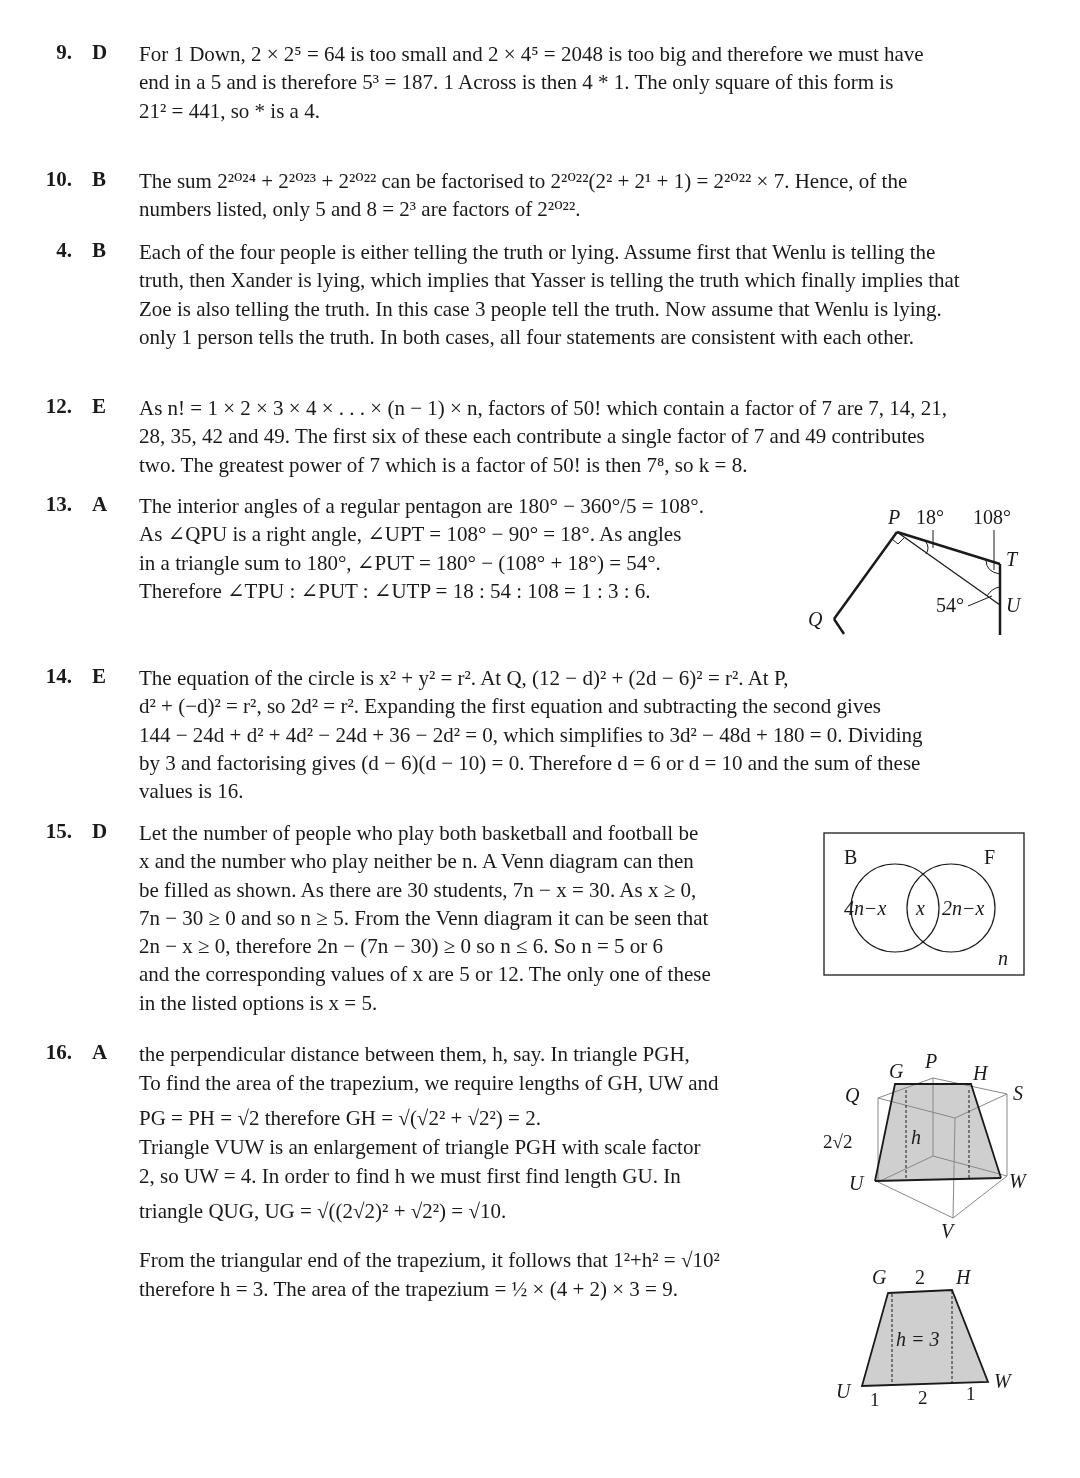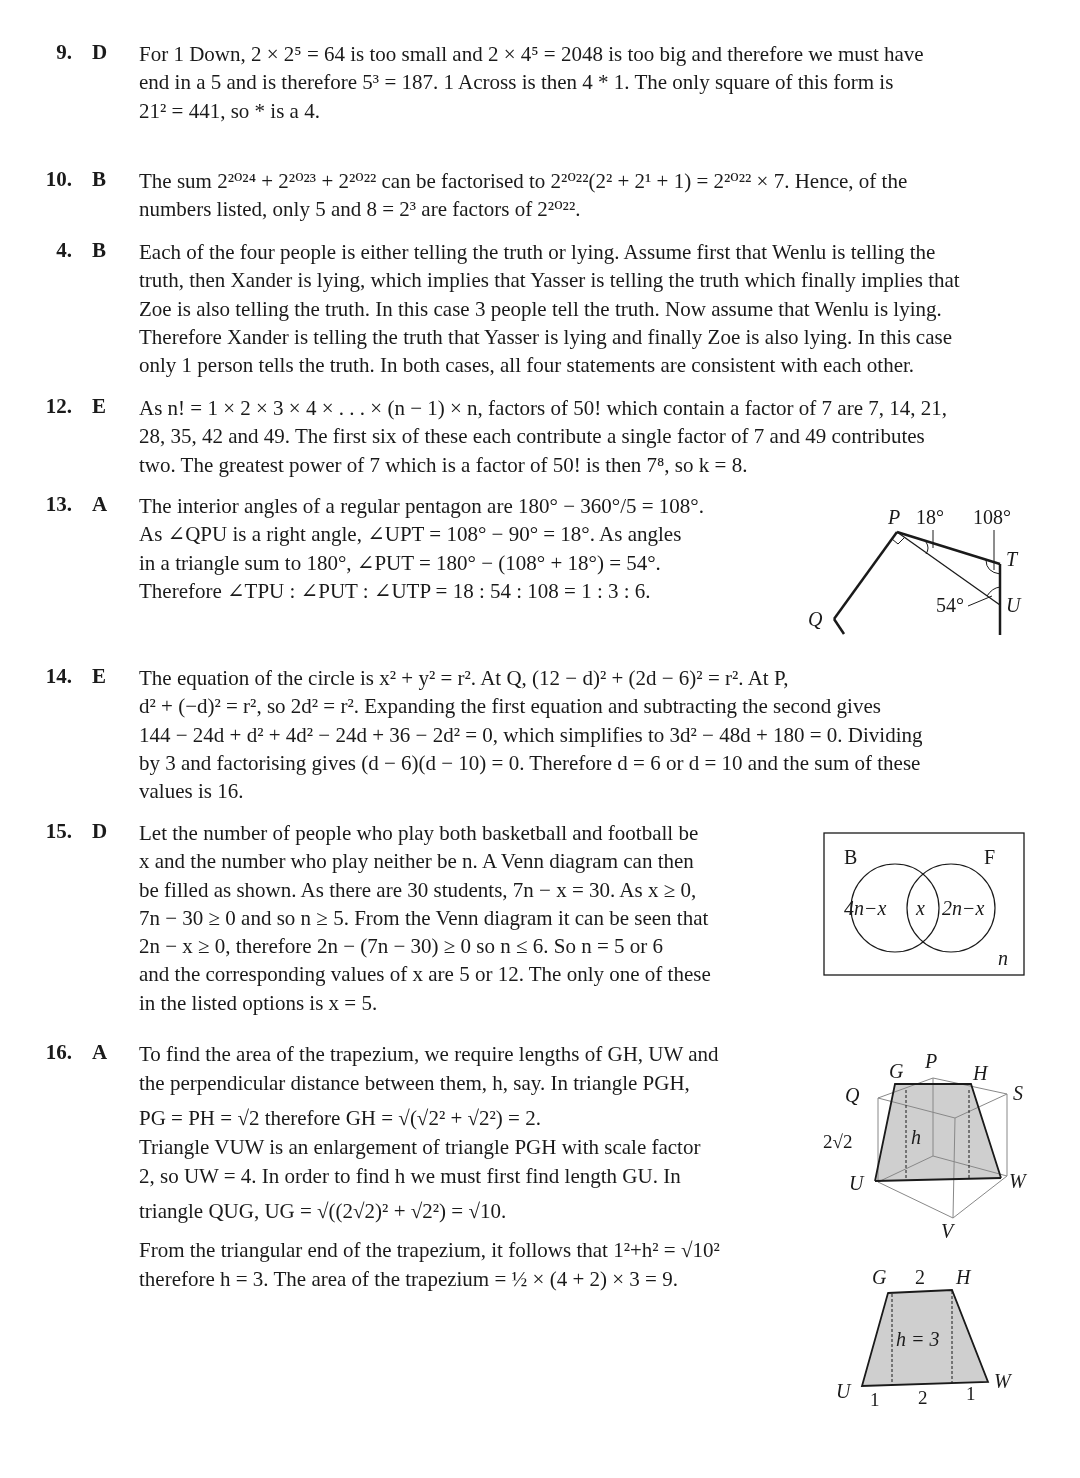--- a/index.html
+++ b/index.html
@@ -34,21 +34,20 @@
   </div>
 </div>
 
 <div class="sol" style="top:238px;">
   <span class="num">4.</span>
   <span class="ans">B</span>
   <div class="body" style="width:890px;">
     <span class="line">Each of the four people is either telling the truth or lying. Assume first that Wenlu is telling the</span>
     <span class="line">truth, then Xander is lying, which implies that Yasser is telling the truth which finally implies that</span>
     <span class="line">Zoe is also telling the truth. In this case 3 people tell the truth. Now assume that Wenlu is lying.</span>
-    <span class="line">Therefore Xander is telling the truth that Yasser is lying and finally Zoe is also lying. In this case</span>
     <span class="line">only 1 person tells the truth. In both cases, all four statements are consistent with each other.</span>
   </div>
 </div>
 
 <div class="sol" style="top:394px;">
   <span class="num">12.</span>
   <span class="ans">E</span>
   <div class="body" style="width:890px;">
     <span class="line">As n! = 1 × 2 × 3 × 4 × . . . × (n − 1) × n, factors of 50! which contain a factor of 7 are 7, 14, 21,</span>
     <span class="line">28, 35, 42 and 49. The first six of these each contribute a single factor of 7 and 49 contributes</span>
@@ -122,27 +121,27 @@
     <text x="94" y="84" font-size="20" font-style="italic">x</text>
     <text x="120" y="84" font-size="20" font-style="italic">2n−x</text>
     <text x="176" y="134" font-size="20" font-style="italic">n</text>
   </svg>
 </div>
 
 <div class="sol" style="top:1040px;">
   <span class="num">16.</span>
   <span class="ans">A</span>
   <div class="body" style="width:640px; line-height:29px;">
+    <span class="line">the perpendicular distance between them, h, say. In triangle PGH,</span>
     <span class="line">To find the area of the trapezium, we require lengths of GH, UW and</span>
-    <span class="line">the perpendicular distance between them, h, say. In triangle PGH,</span>
     <span class="line" style="margin-top:6px;">PG = PH = √2 therefore GH = √(√2² + √2²) = 2.</span>
     <span class="line">Triangle VUW is an enlargement of triangle PGH with scale factor</span>
     <span class="line">2, so UW = 4. In order to find h we must first find length GU. In</span>
     <span class="line" style="margin-top:6px;">triangle QUG, UG = √((2√2)² + √2²) = √10.</span>
-    <span class="line" style="margin-top:10px;">From the triangular end of the trapezium, it follows that 1²+h² = √10²</span>
+    <span class="line" style="margin-top:20px;">From the triangular end of the trapezium, it follows that 1²+h² = √10²</span>
     <span class="line">therefore h = 3. The area of the trapezium = ½ × (4 + 2) × 3 = 9.</span>
   </div>
 
   <svg style="position:absolute; left:815px; top:8px;" width="225" height="200" viewBox="0 0 225 200">
     <polygon points="80,36 156,36 186,130 60,133" fill="#cfcfcf" stroke="none"></polygon>
     <g stroke="#888" stroke-width="1" fill="none">
       <line x1="63" y1="50" x2="118" y2="30"></line>
       <line x1="118" y1="30" x2="192" y2="46"></line>
       <line x1="63" y1="50" x2="140" y2="70"></line>
       <line x1="140" y1="70" x2="192" y2="46"></line>

